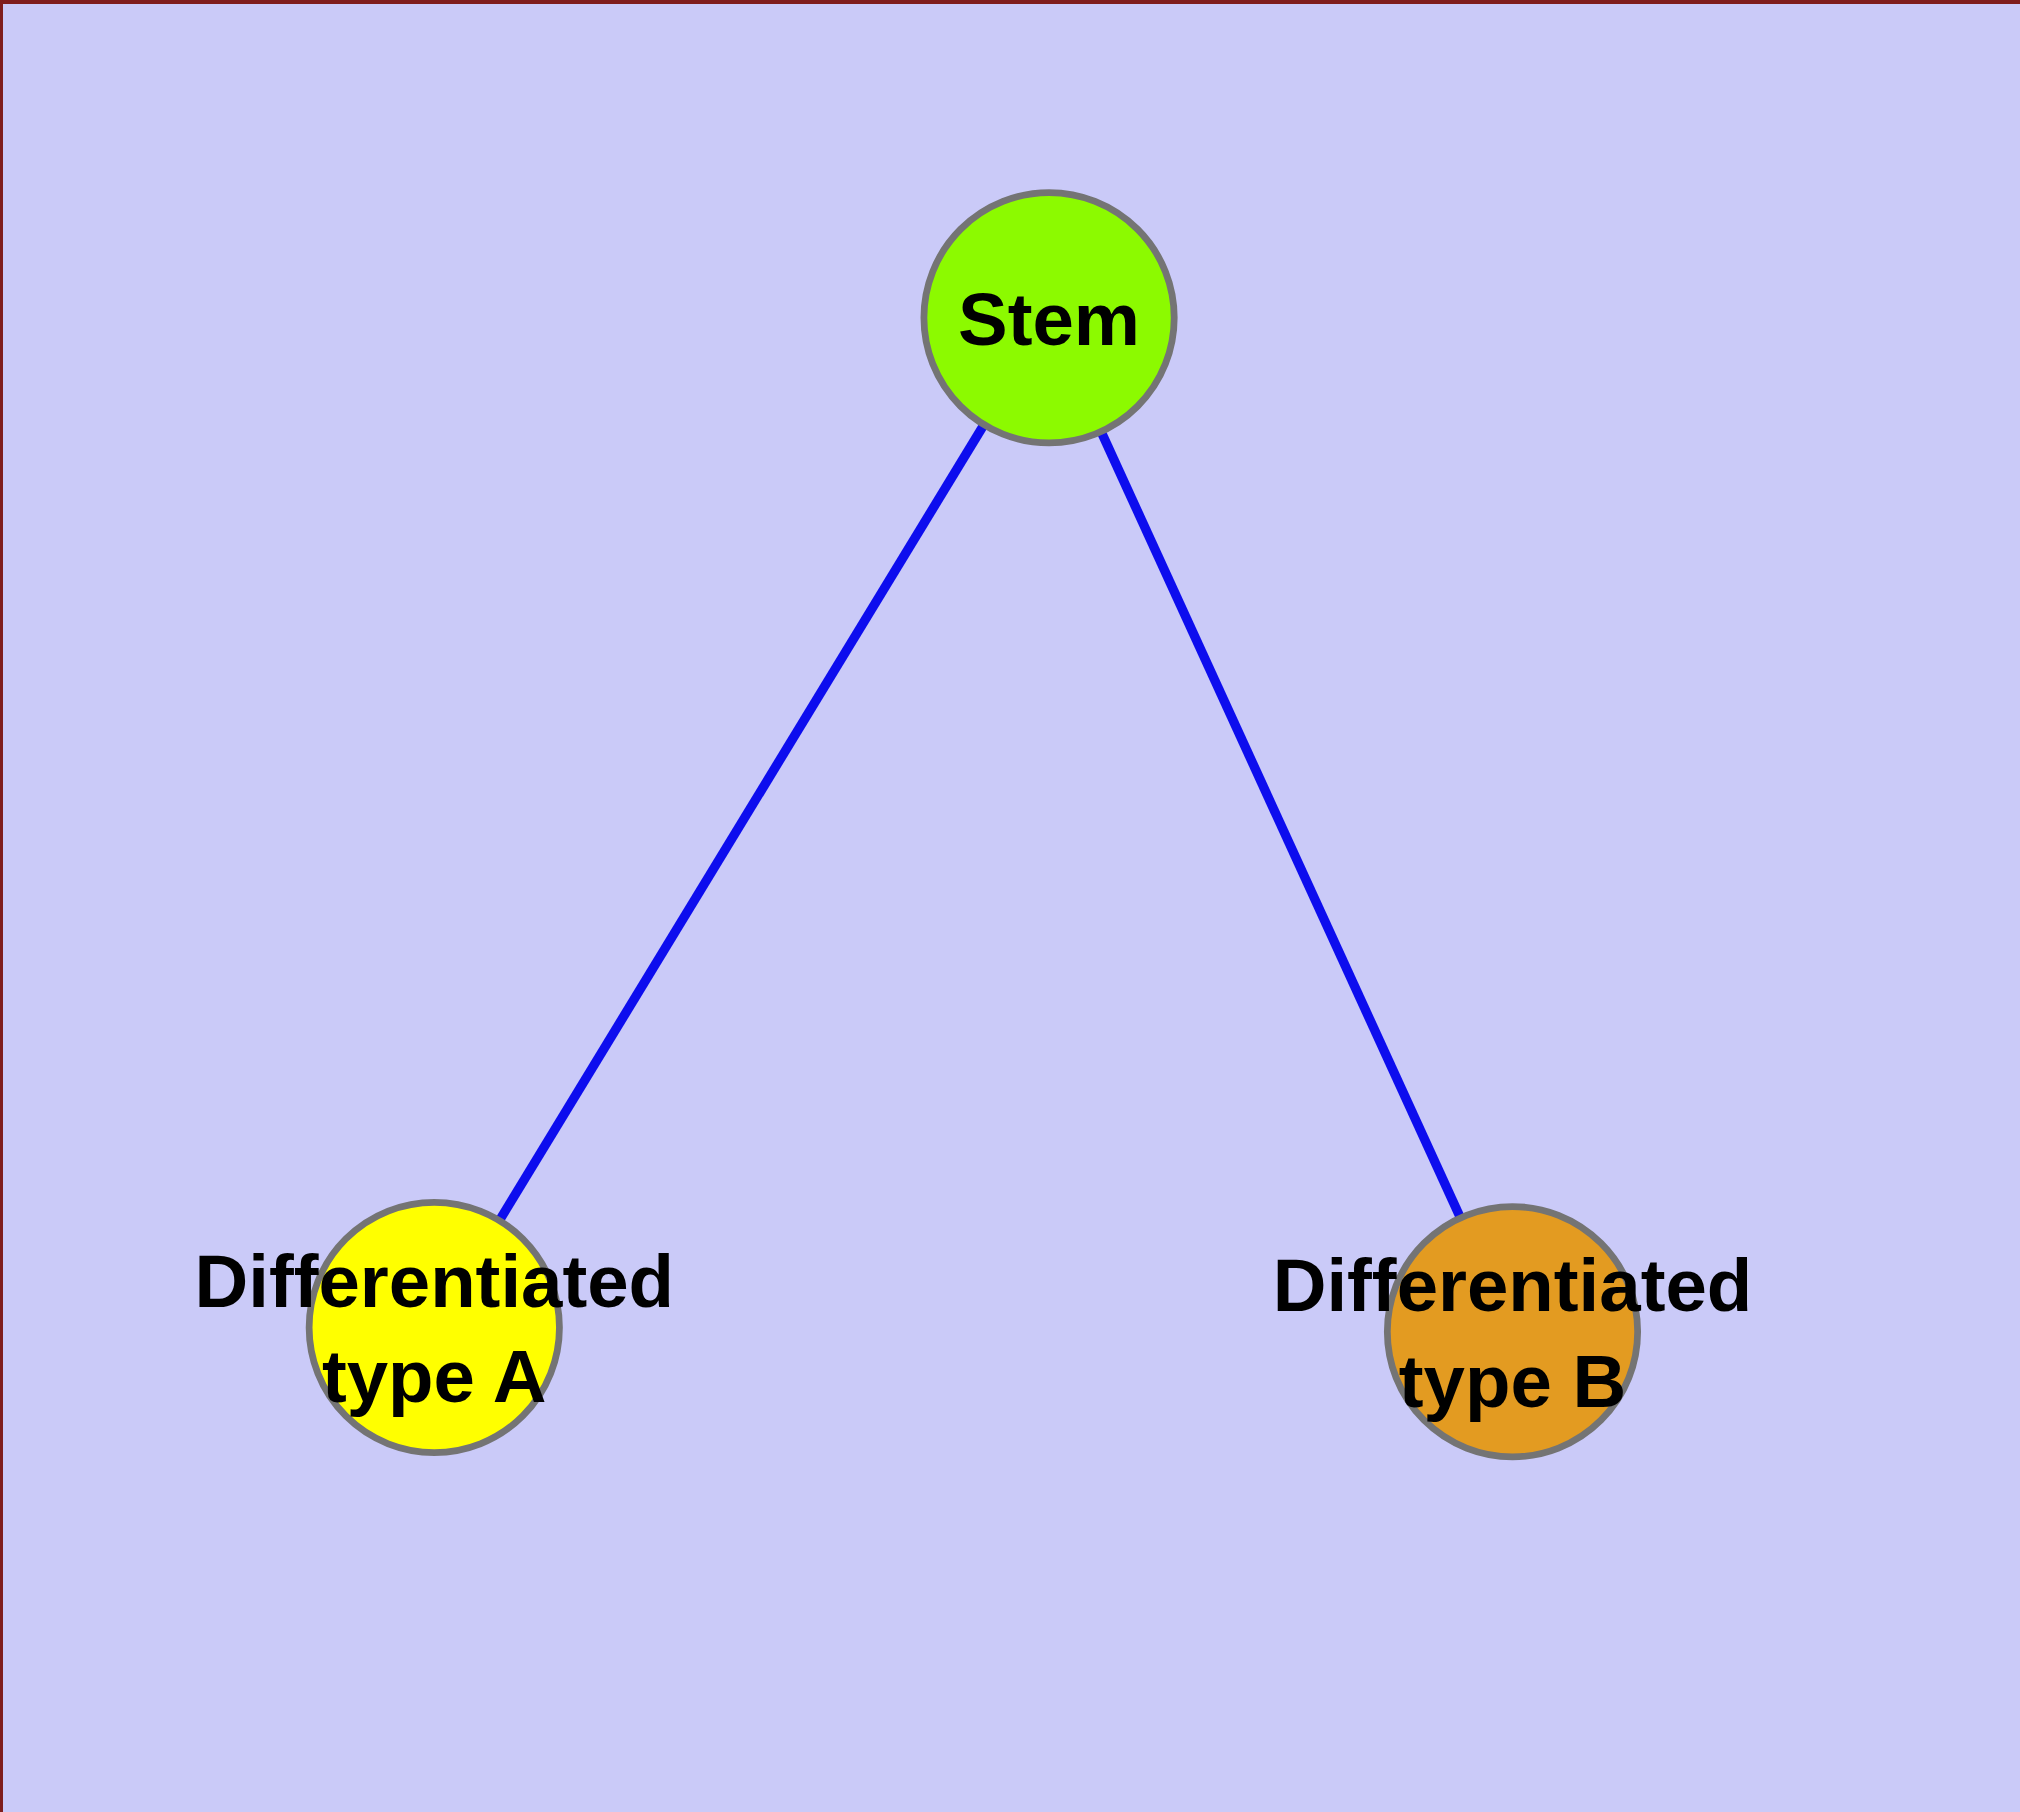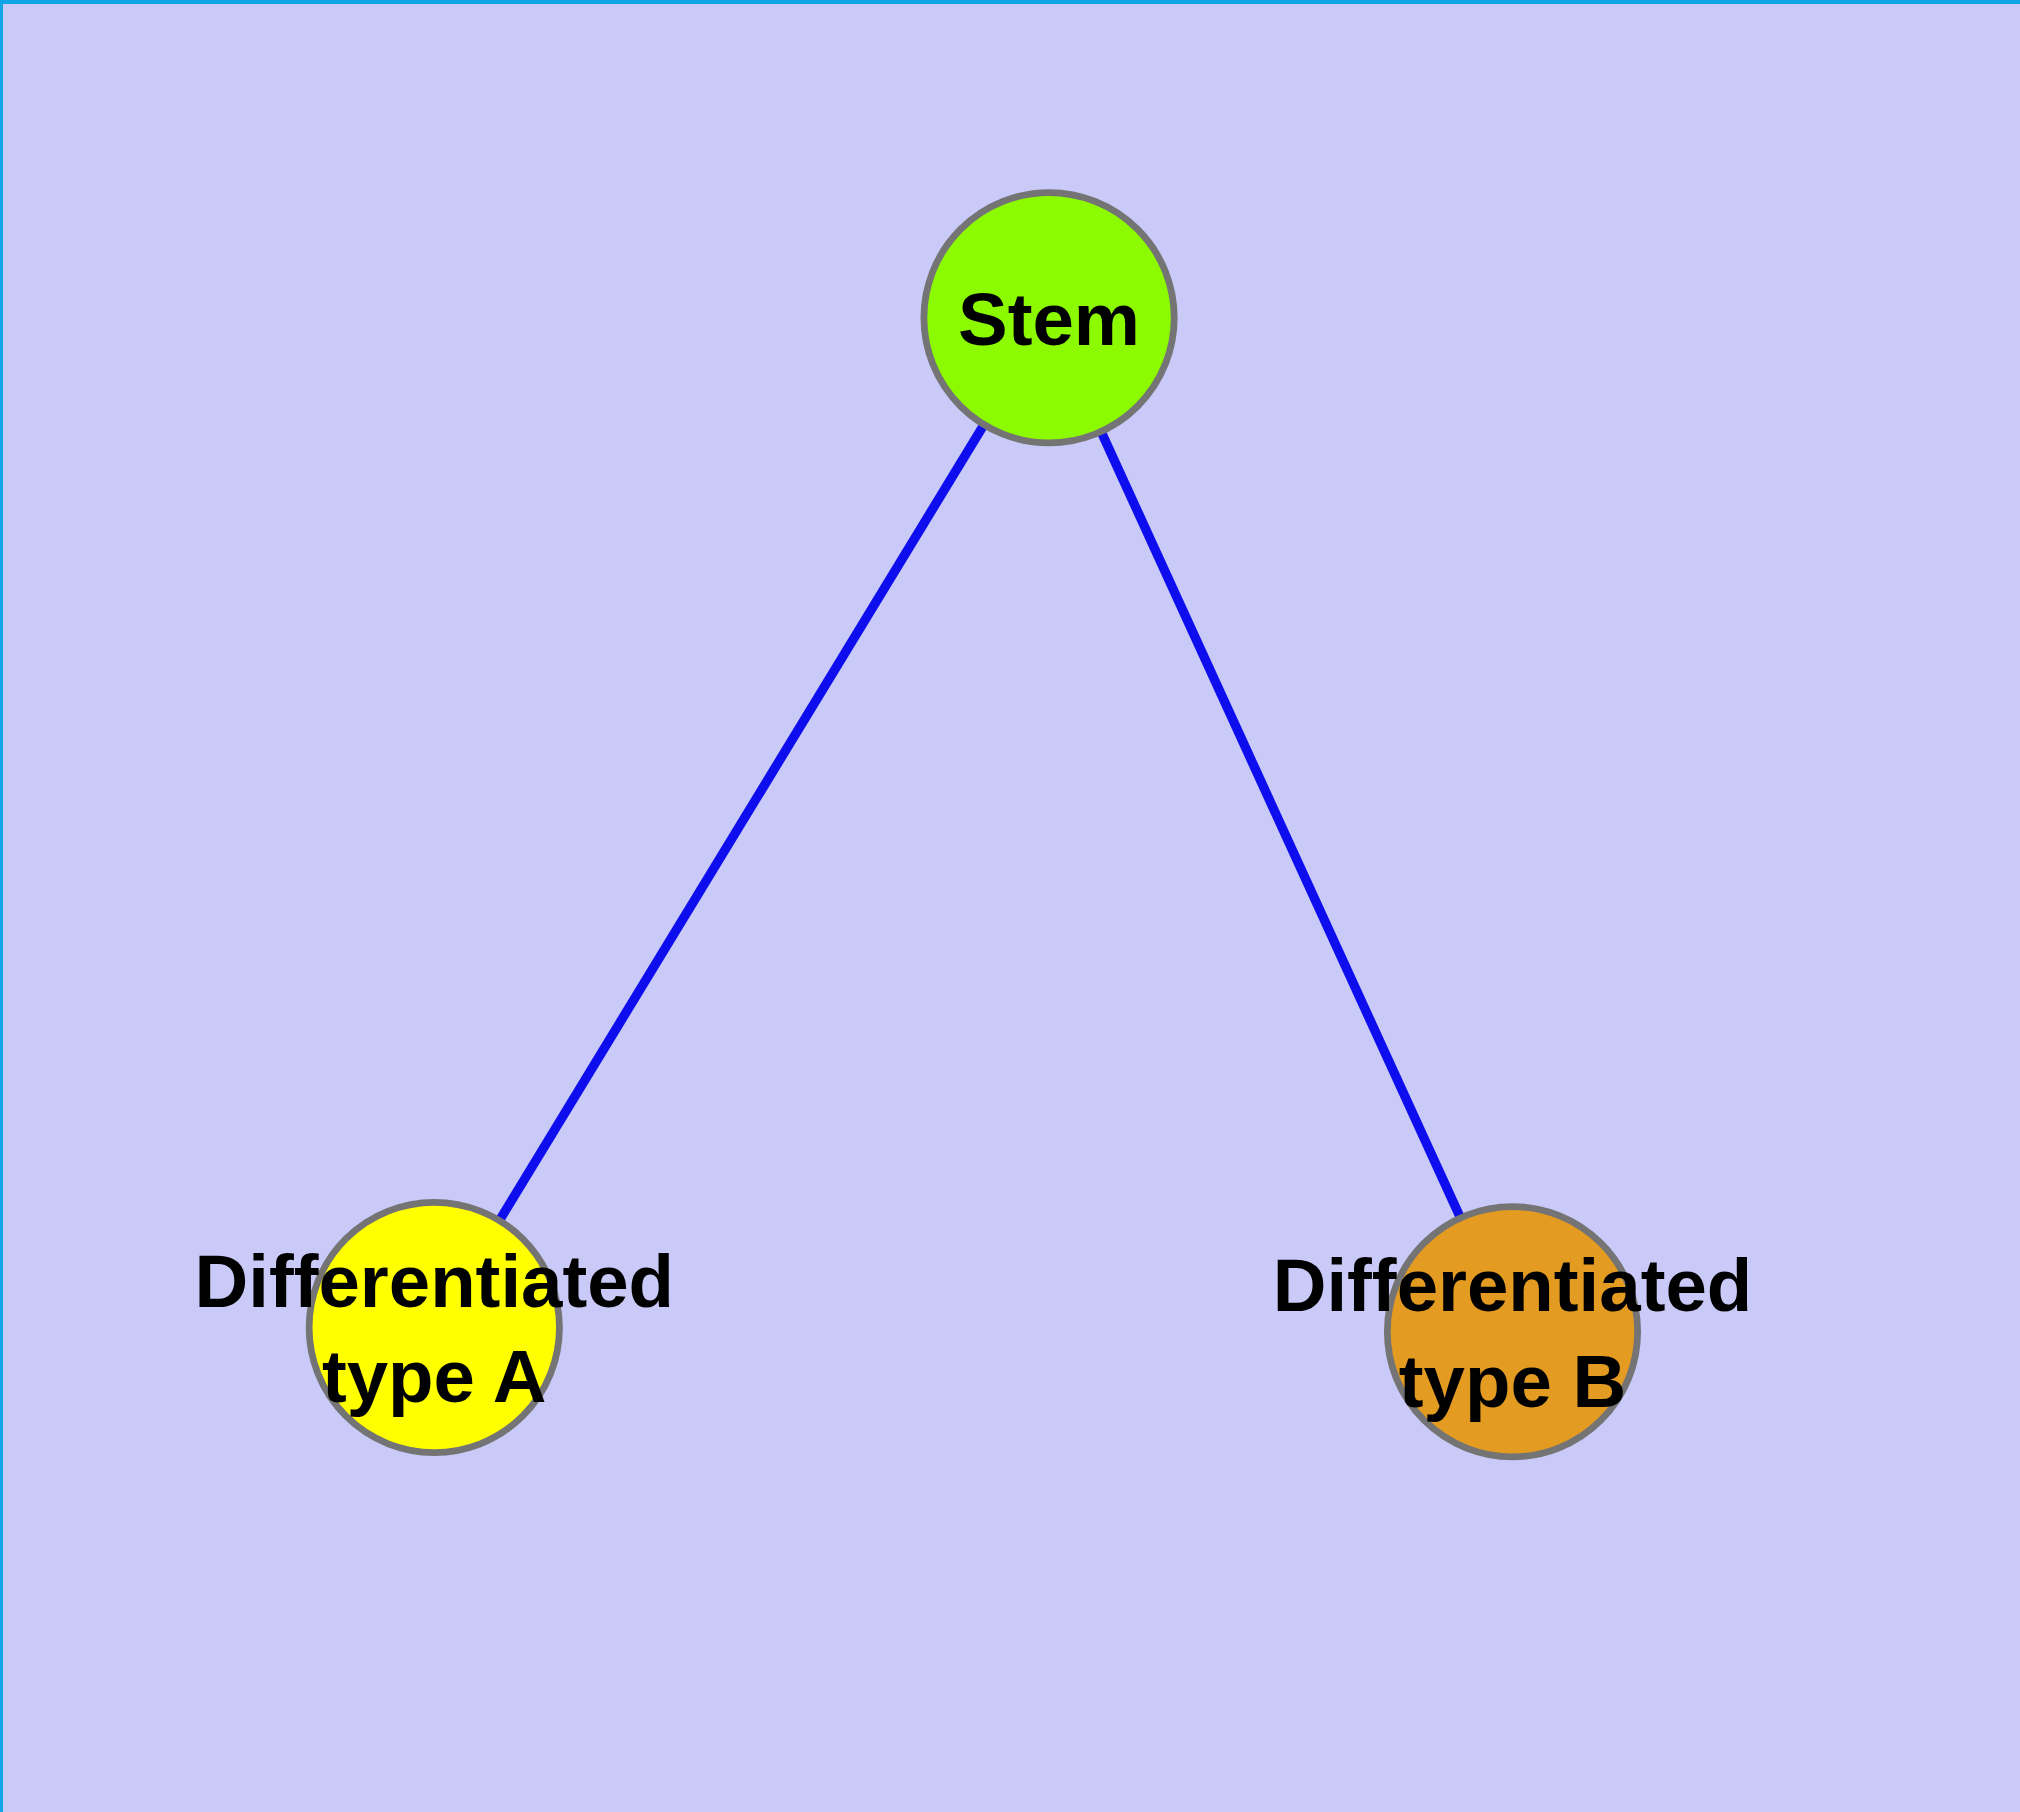--- a/index.html
+++ b/index.html
@@ -5,21 +5,21 @@
   html, body {
     margin: 0;
     padding: 0;
     background: #ffffff;
     font-family: "Liberation Sans", sans-serif;
   }
   #stage {
     position: relative;
     width: 2021px;
     height: 1812px;
-    background: #0ea5e9;
+    background: #7f1d1d;
     overflow: hidden;
   }
   #canvas {
     position: absolute;
     left: 3.4px;
     top: 4.2px;
     width: 2017px;
     height: 1808px;
   }
   #graph-svg {

